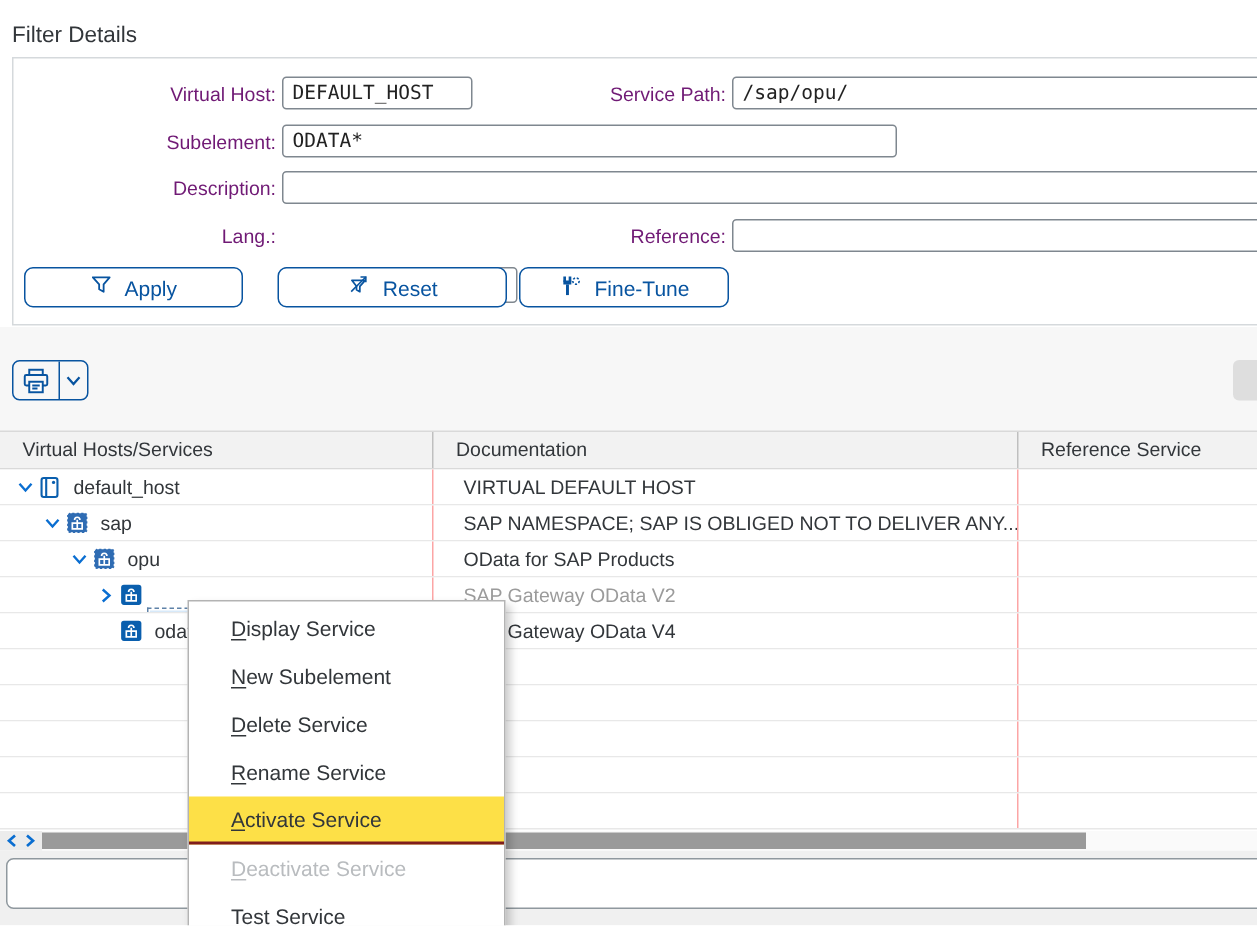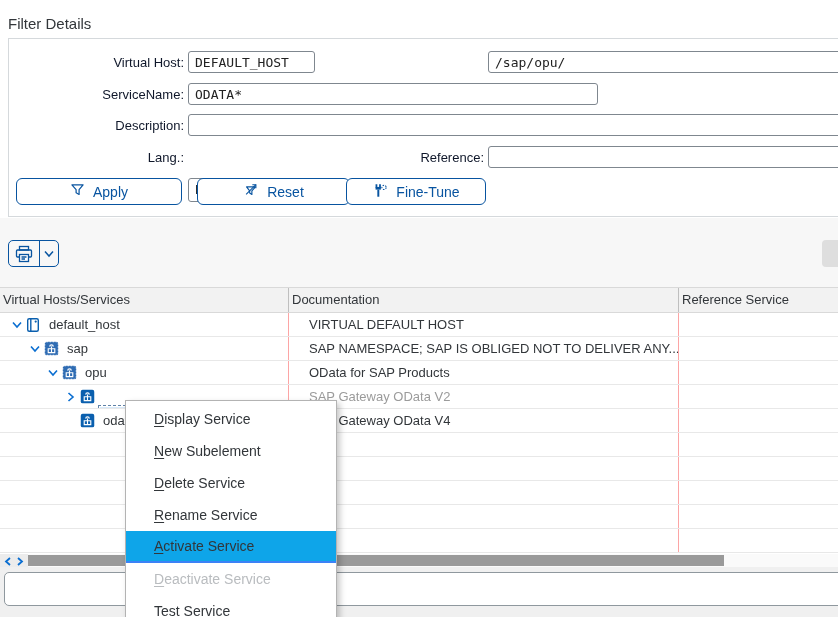--- a/index.html
+++ b/index.html
@@ -6,39 +6,39 @@
   .screen{position:relative;width:838px;height:617px;overflow:hidden;background:#ffffff;
           font-family:"Liberation Sans",sans-serif;color:#32363a;}
   
   .band-mid{position:absolute;left:0;right:0;top:218px;height:69px;background:#f7f7f7;}
   .band-bottom{position:absolute;left:0;right:0;top:567px;height:50px;background:#f0f0f0;}
   
   .page-title{position:absolute;left:8px;top:15px;font-size:15px;color:#32363a;}
   
   .filter-panel{position:absolute;left:8px;top:38px;width:860px;height:179px;
                 border:1px solid #d5d9dc;background:#fff;box-sizing:border-box;}
-  .flabel{position:absolute;font-size:13px;color:#0f172a;text-align:right;line-height:24px;height:24px;}
+  .flabel{position:absolute;font-size:13px;color:#701a75;text-align:right;line-height:24px;height:24px;}
   .inp{position:absolute;height:22px;border:1px solid #7f878f;border-radius:3px;background:#fff;
        font-family:"DejaVu Sans Mono",monospace;font-size:13px;color:#222;padding:0 6px;box-sizing:border-box;}
   .sel{position:absolute;height:24px;border:1px solid #7f878f;border-radius:3px;background:#fff;
        font-size:13px;color:#222;line-height:22px;padding:0 6px;box-sizing:border-box;}
   .sel .selchev{position:absolute;right:7px;top:6px;}
   .fbtn{position:absolute;height:27px;border:1px solid #0854a0;border-radius:6px;background:#fff;
         color:#0854a0;font-size:14px;font-family:"Liberation Sans",sans-serif;
         display:flex;align-items:center;justify-content:center;gap:8px;box-sizing:border-box;cursor:pointer;}
   
   .print-split{position:absolute;left:8px;top:240px;height:27px;border:1px solid #0854a0;border-radius:5px;
                display:flex;background:transparent;box-sizing:border-box;}
   .print-seg{width:30px;display:flex;align-items:center;justify-content:center;border-right:1px solid #0854a0;}
   .print-drop{width:18px;display:flex;align-items:center;justify-content:center;}
   .toolbar-cutoff{position:absolute;left:822px;top:240px;width:28px;height:27px;background:#dedede;border-radius:4px;}
   
   .table{position:absolute;left:0;top:287px;width:920px;}
   .thead{display:flex;height:24px;background:#f2f2f2;border-top:1px solid #d9d9d9;border-bottom:1px solid #d9d9d9;}
-  .th{font-size:13px;color:#32363a;line-height:24px;padding-left:3px;box-sizing:border-box;}
+  .th{font-size:13px;color:#32363a;line-height:24px;padding-left:15px;box-sizing:border-box;}
   .th.c1,.th.c2{border-left:1px solid #bfbfbf;}
   .c0{width:288px;}
   .c1{width:390px;}
   .c2{width:242px;}
   .trow{display:flex;height:23px;border-bottom:1px solid #e8e8e8;background:#fff;}
   .td{box-sizing:border-box;font-size:13px;line-height:23px;white-space:nowrap;overflow:hidden;}
   .td.c1,.td.c2{border-left:1px solid #fca5a5;padding-left:20px;}
   .tree{display:flex;align-items:center;}
   .ind{display:inline-block;height:1px;flex:0 0 auto;}
   .chev{width:17px;height:16px;display:inline-flex;align-items:center;justify-content:center;flex:0 0 auto;}
@@ -53,69 +53,70 @@
            display:flex;align-items:center;justify-content:center;gap:4px;}
   .hs-thumb{position:absolute;left:28px;top:1px;width:696px;height:11px;background:#9a9a9a;}
   
   .bottom-panel{position:absolute;left:4px;top:572px;width:845px;height:34px;background:#fff;
                 border:1px solid #8f989e;border-radius:5px;box-sizing:border-box;}
   
   .ctx-menu{position:absolute;left:125px;top:400px;width:212px;height:240px;background:#fff;
             border:1px solid #b3b3b3;box-shadow:3px 3px 6px rgba(0,0,0,0.22);padding-top:2px;box-sizing:border-box;}
   .mi{height:32px;line-height:32px;padding-left:28px;font-size:14px;color:#32363a;box-sizing:border-box;cursor:pointer;}
   .mi u{text-underline-offset:2px;}
-  .mi.hl{background:#0ea5e9;border-bottom:2px solid #3b82f6;line-height:30px;}
+  .mi.hl{background:#fde047;border-bottom:2px solid #7f1d1d;line-height:30px;}
   .mi.dis{color:#b9bcbf;}
 </style>
 </head>
 <body>
 
 <div class="screen">
 
   <div class="band-mid"></div>
   <div class="band-bottom"></div>
 
   <div class="page-title">Filter Details</div>
 
   <div class="filter-panel">
 
     <div class="flabel" style="left:0;width:175px;top:12px;">Virtual Host:</div>
     <input class="inp" style="left: 179px; top: 12px; width: 127px;" value="DEFAULT_HOST">
 
+    <div class="flabel" style="left:280px;width:195px;top:12px;">Service Path:</div>
     <input class="inp" style="left: 479px; top: 12px; width: 380px;" value="/sap/opu/">
 
-    <div class="flabel" style="left:0;width:175px;top:44px;">ServiceName:</div>
+    <div class="flabel" style="left:0;width:175px;top:44px;">Subelement:</div>
     <input class="inp" style="left: 179px; top: 44px; width: 410px;" value="ODATA*">
 
     <div class="flabel" style="left:0;width:175px;top:75px;">Description:</div>
     <input class="inp" style="left: 179px; top: 75px; width: 690px;" value="">
 
     <div class="flabel" style="left:0;width:175px;top:107px;">Lang.:</div>
     <div class="sel" style="left:179px;top:107px;width:157px;margin-top:32px;">
       <span>English</span>
       <span class="selchev">
         <svg width="14" height="12" viewBox="0 0 14 12">
             <path d="M2.5 3.5l4.5 5 4.5-5" fill="none" stroke="#0a6ed1" stroke-width="1.6"></path>
           </svg>
       </span>
     </div>
 
     <div class="flabel" style="left:280px;width:195px;top:107px;">Reference:</div>
     <input class="inp" style="left: 479px; top: 107px; width: 380px;" value="">
 
-    <button class="fbtn" style="left:7px;top:139px;width:166px;">
+    <button class="fbtn" style="left:7px;top:139px;width:146px;">
       <span>
         <svg width="15" height="14" viewBox="0 0 16 15">
             <path d="M2 2h12L9.7 7v5.3l-3.2-1.8V7z" fill="none" stroke="#0854a0" stroke-width="1.3" stroke-linejoin="round"></path>
           </svg>
       </span>
       <span>Apply</span>
     </button>
 
-    <button class="fbtn" style="left:188px;top:139px;width:153px;">
+    <button class="fbtn" style="left:176px;top:139px;width:153px;">
       <span>
         <svg width="16" height="14" viewBox="0 0 18 15">
             <path d="M4 4h10L10 8.5v4l-2.5-1.5v-2.5z" fill="none" stroke="#0854a0" stroke-width="1.3" stroke-linejoin="round"></path>
             <path d="M3.5 12.5L14.5 1.5" stroke="#0854a0" stroke-width="1.2"></path>
             <path d="M10.5 1.5h4v4" fill="none" stroke="#0854a0" stroke-width="1.2"></path>
           </svg>
       </span>
       <span>Reset</span>
     </button>
 

